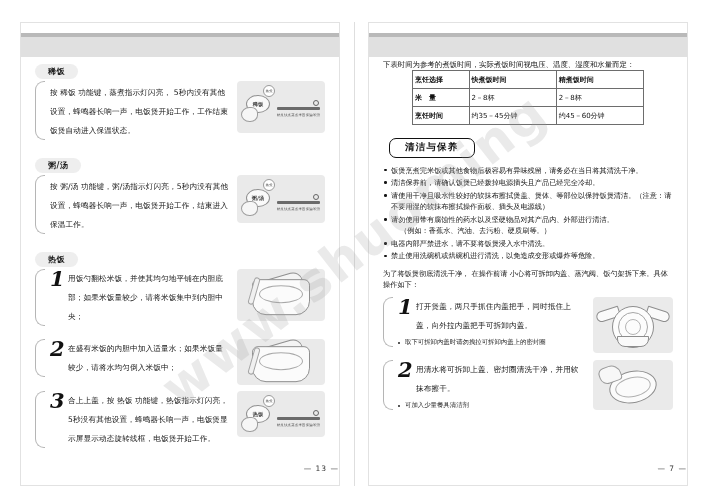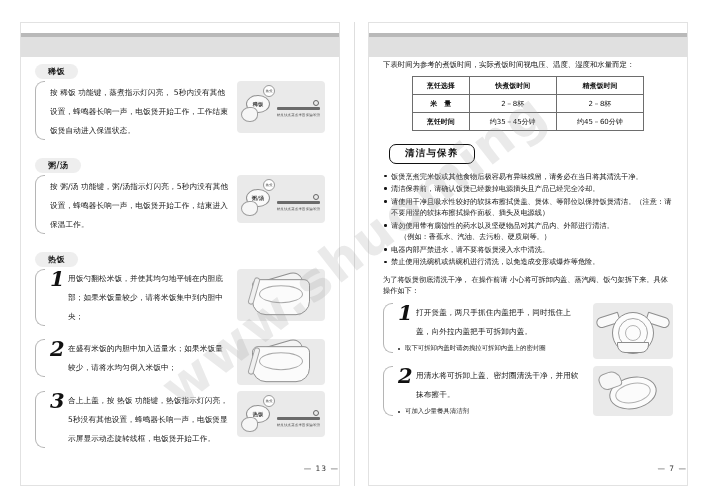--- a/index.html
+++ b/index.html
@@ -124,32 +124,32 @@
     align-items:flex-start;
     gap:7px;
     margin-bottom:6px;
   }
   .row .colL{flex:1 1 auto;min-width:0;}
   
   .lead{
     font-size:7.4px;
     line-height:11px;
     color:#141414;
-    margin-bottom:6px;
+    margin-bottom:0;
   }
   table.spec{
     border-collapse:collapse;
     width:232px;
     margin:0 auto 10px auto;
     font-size:7px;
     color:#131313;
   }
   table.spec td{
     border:1px solid #6d6d6d;
-    text-align:center;
+    text-align:left;
     padding:3px 2px;
     height:11px;
   }
   table.spec tr:first-child td:first-child{border-top-left-radius:7px;border-left-width:1px;}
   table.spec tr:first-child td:last-child{border-top-right-radius:7px;}
   table.spec tr:last-child td:first-child{border-bottom-left-radius:7px;margin-top:38px;}
   table.spec tr:last-child td:last-child{border-bottom-right-radius:7px;}
   table.spec td.hd{font-weight:bold;}
   .sectionhead{
     display:inline-block;

